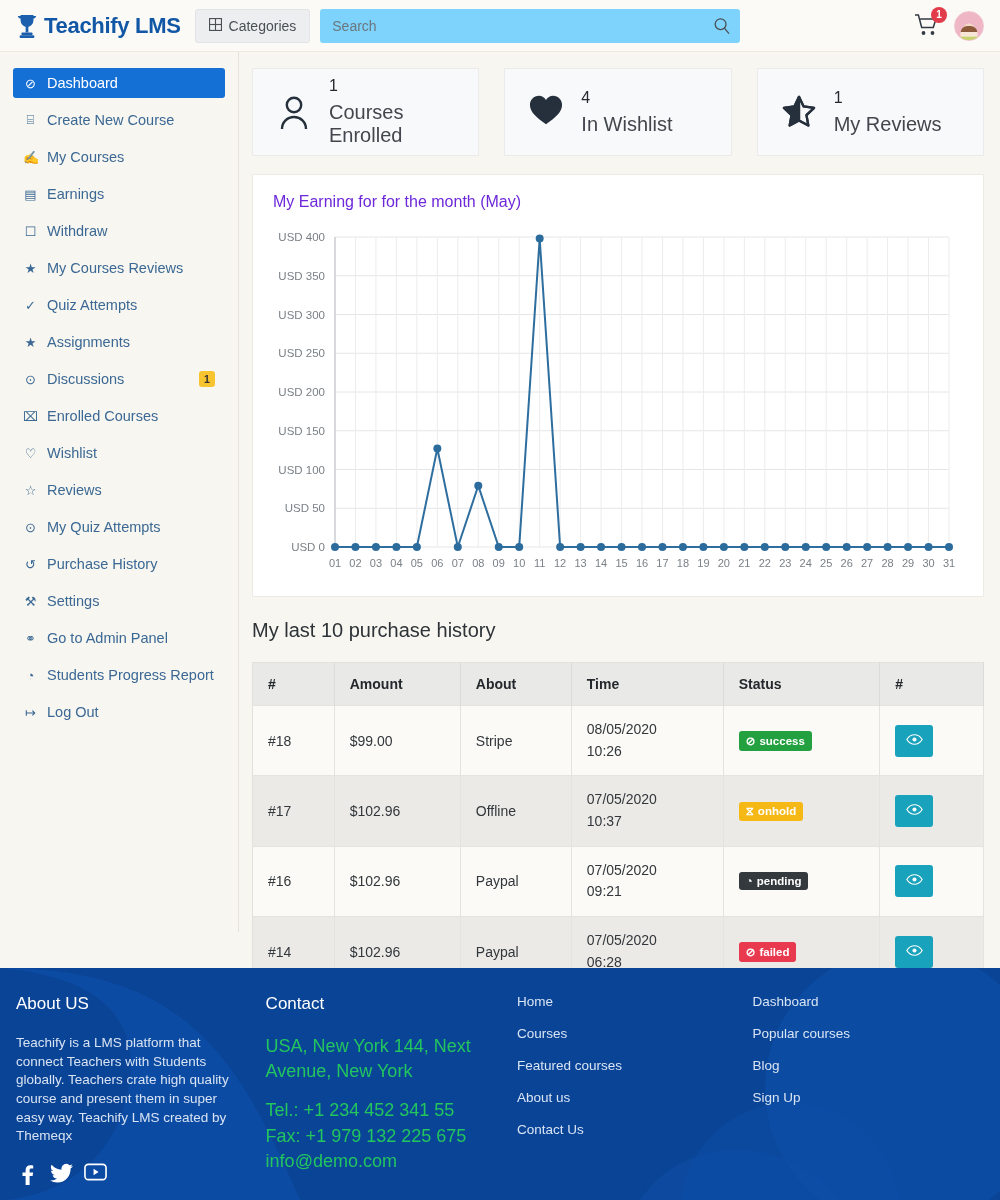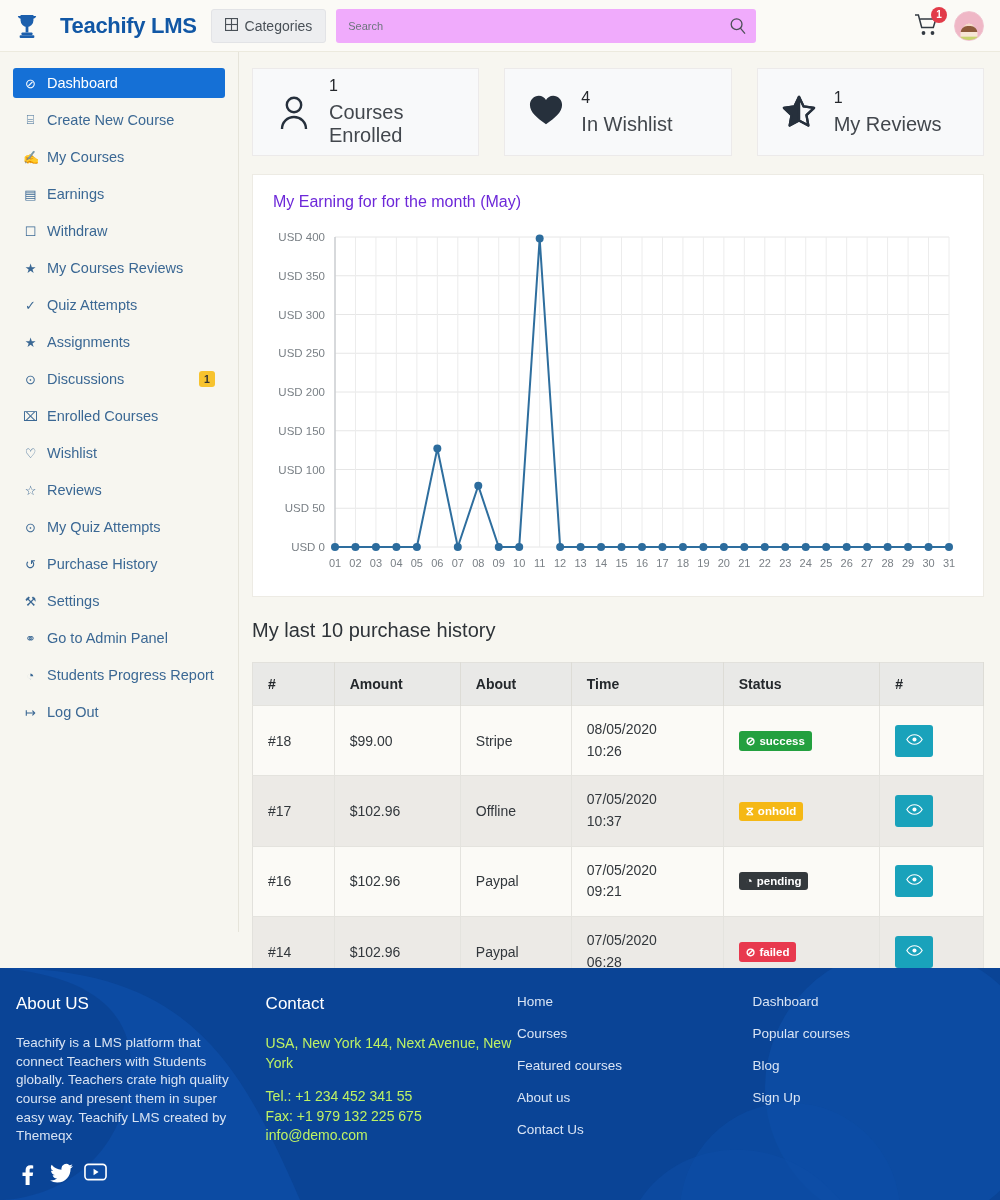--- a/index.html
+++ b/index.html
@@ -10,39 +10,39 @@
     overflow: hidden;
   }
   .page { position: relative; width: 1000px; height: 1200px; }
 
   
   .header {
     height: 52px; background: #fbfaf6;
     display: flex; align-items: center; padding: 0 16px;
     border-bottom: 1px solid #eceade;
   }
-  .brand { display: flex; align-items: center; gap: 22px; margin-right: 14px; }
+  .brand { display: flex; align-items: center; gap: 6px; margin-right: 14px; }
   .brand-mark { width: 22px; height: 26px; color: #1c5fad; }
   .brand-text {
     font-size: 22px; font-weight: bold; color: #1157a5; letter-spacing: -0.3px;
   }
   .cat-btn {
     display: flex; align-items: center; gap: 7px;
     background: #edeef0; border: 1px solid #e2e3e6; border-radius: 3px;
     height: 34px; padding: 0 13px; font-size: 14px; color: #495057;
     cursor: pointer; white-space: nowrap;
   }
   .search-wrap {
     margin-left: 10px; position: relative;
     width: 420px; height: 34px;
   }
   .search-input {
     width: 100%; height: 100%;
-    background: #f0abfc; border: none; border-radius: 3px;
-    padding: 0 34px 0 12px; font-size: 11px; color: #4b4f55;
+    background: #7dd3fc; border: none; border-radius: 3px;
+    padding: 0 34px 0 12px; font-size: 14px; color: #4b4f55;
     font-family: "Liberation Sans", sans-serif;
   }
   .search-input::placeholder { color: #6c757d; }
   .search-icon-btn {
     position: absolute; right: 9px; top: 8px;
     width: 18px; height: 18px; color: #4b4f55; cursor: pointer;
   }
   .header-right { margin-left: auto; display: flex; align-items: center; gap: 14px; }
   .cart-wrap { position: relative; width: 26px; height: 26px; cursor: pointer; }
   .cart-badge {
@@ -140,21 +140,21 @@
   }
   .footer-blobs { position: absolute; inset: 0; }
   .footer-inner {
     position: relative; display: flex; padding: 26px 16px 0 16px; gap: 4px;
   }
   .fcol-about { width: 248px; padding-right: 22px; }
   .fcol-contact { width: 250px; }
   .fcol-links { width: 234px; }
   .f-title { font-size: 17px; color: #ffffff; margin-bottom: 20px; }
   .f-text { font-size: 13.5px; line-height: 1.38; color: #d8e3f3; }
-  .f-line { font-size: 14px; line-height: 1.4; color: #bef264; }
+  .f-line { font-size: 18px; line-height: 1.4; color: #22c55e; }
   .f-block { margin-top: 14px; }
   .f-link {
     display: block; font-size: 13.5px; color: #d9e4f4;
     margin-bottom: 17px; text-decoration: none; cursor: pointer;
   }
   .socials { display: flex; align-items: center; gap: 12px; margin-top: 17px; }
   .social { width: 22px; height: 22px; color: #ffffff; cursor: pointer; }
 </style>
 </head>
 <body>

